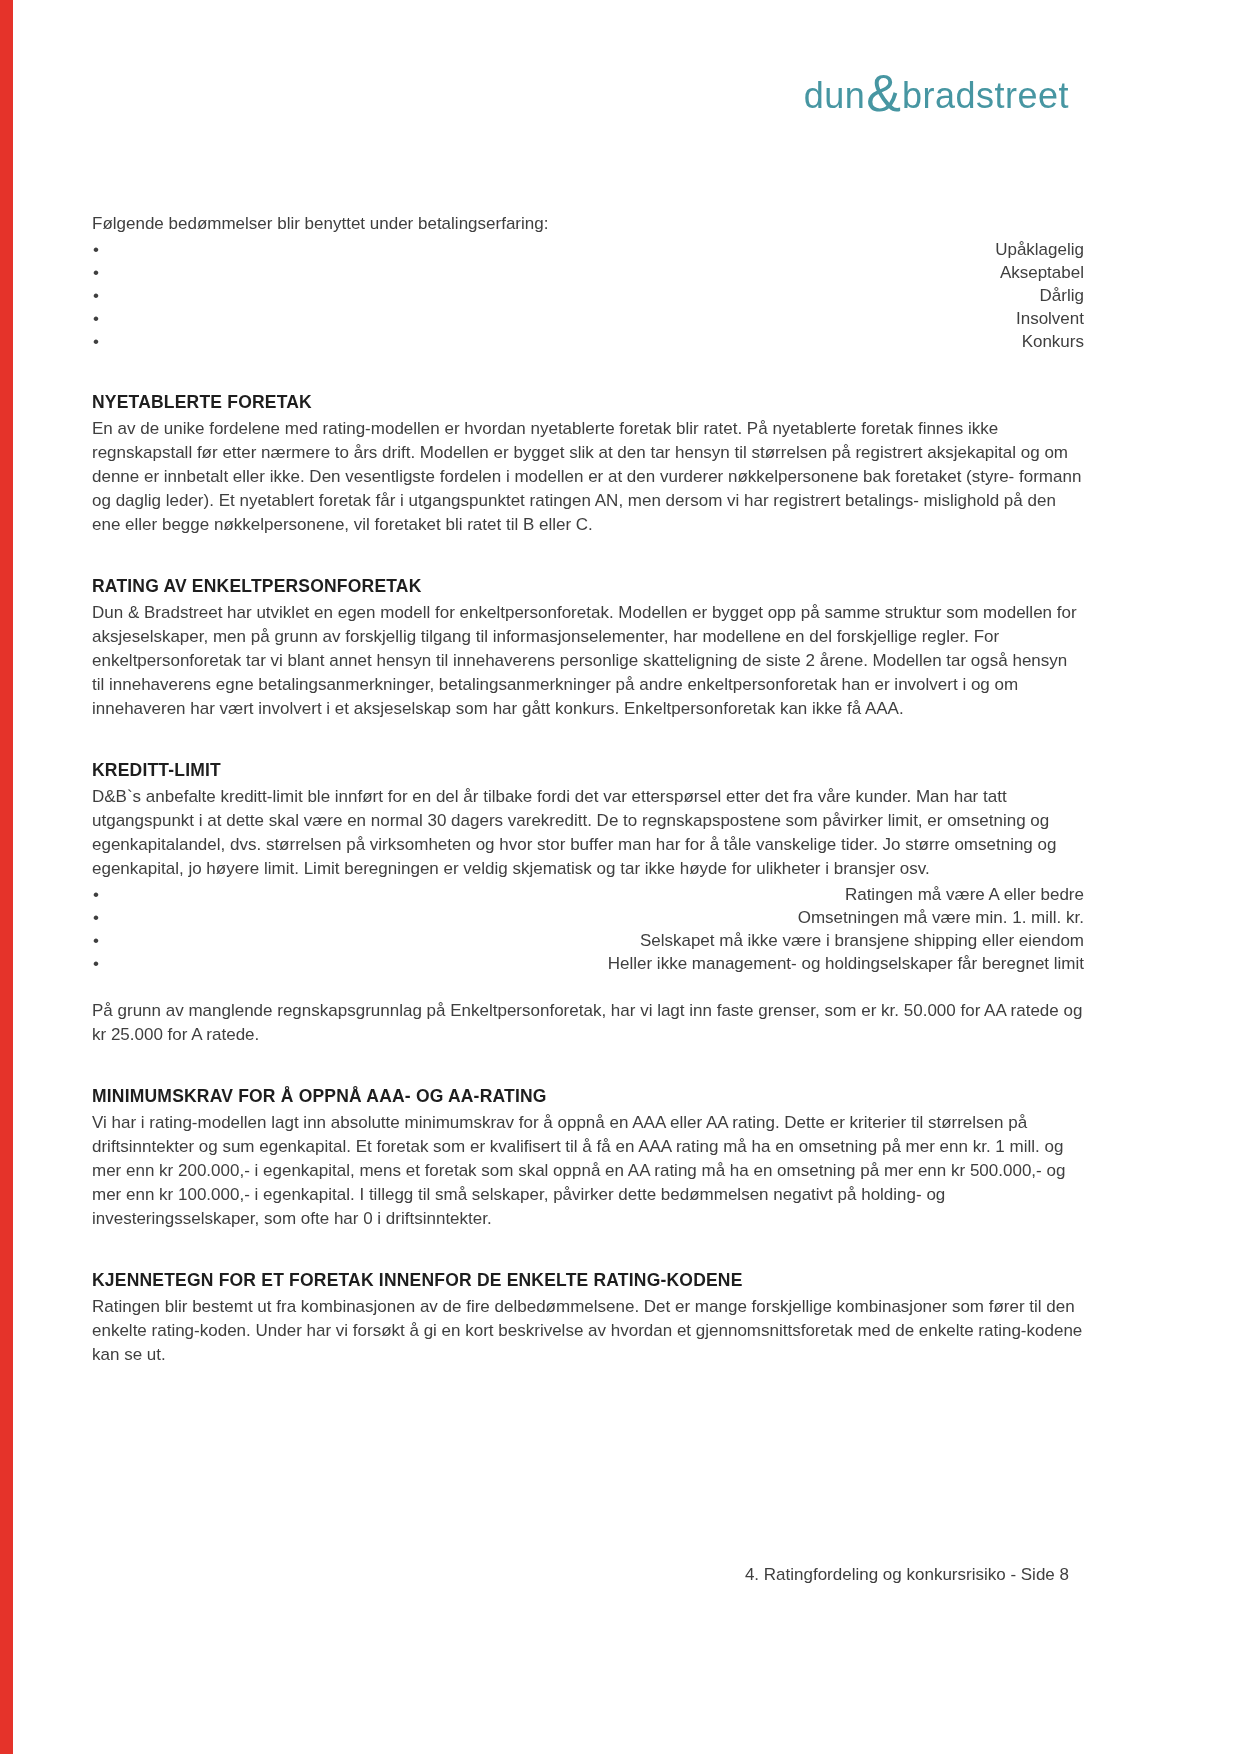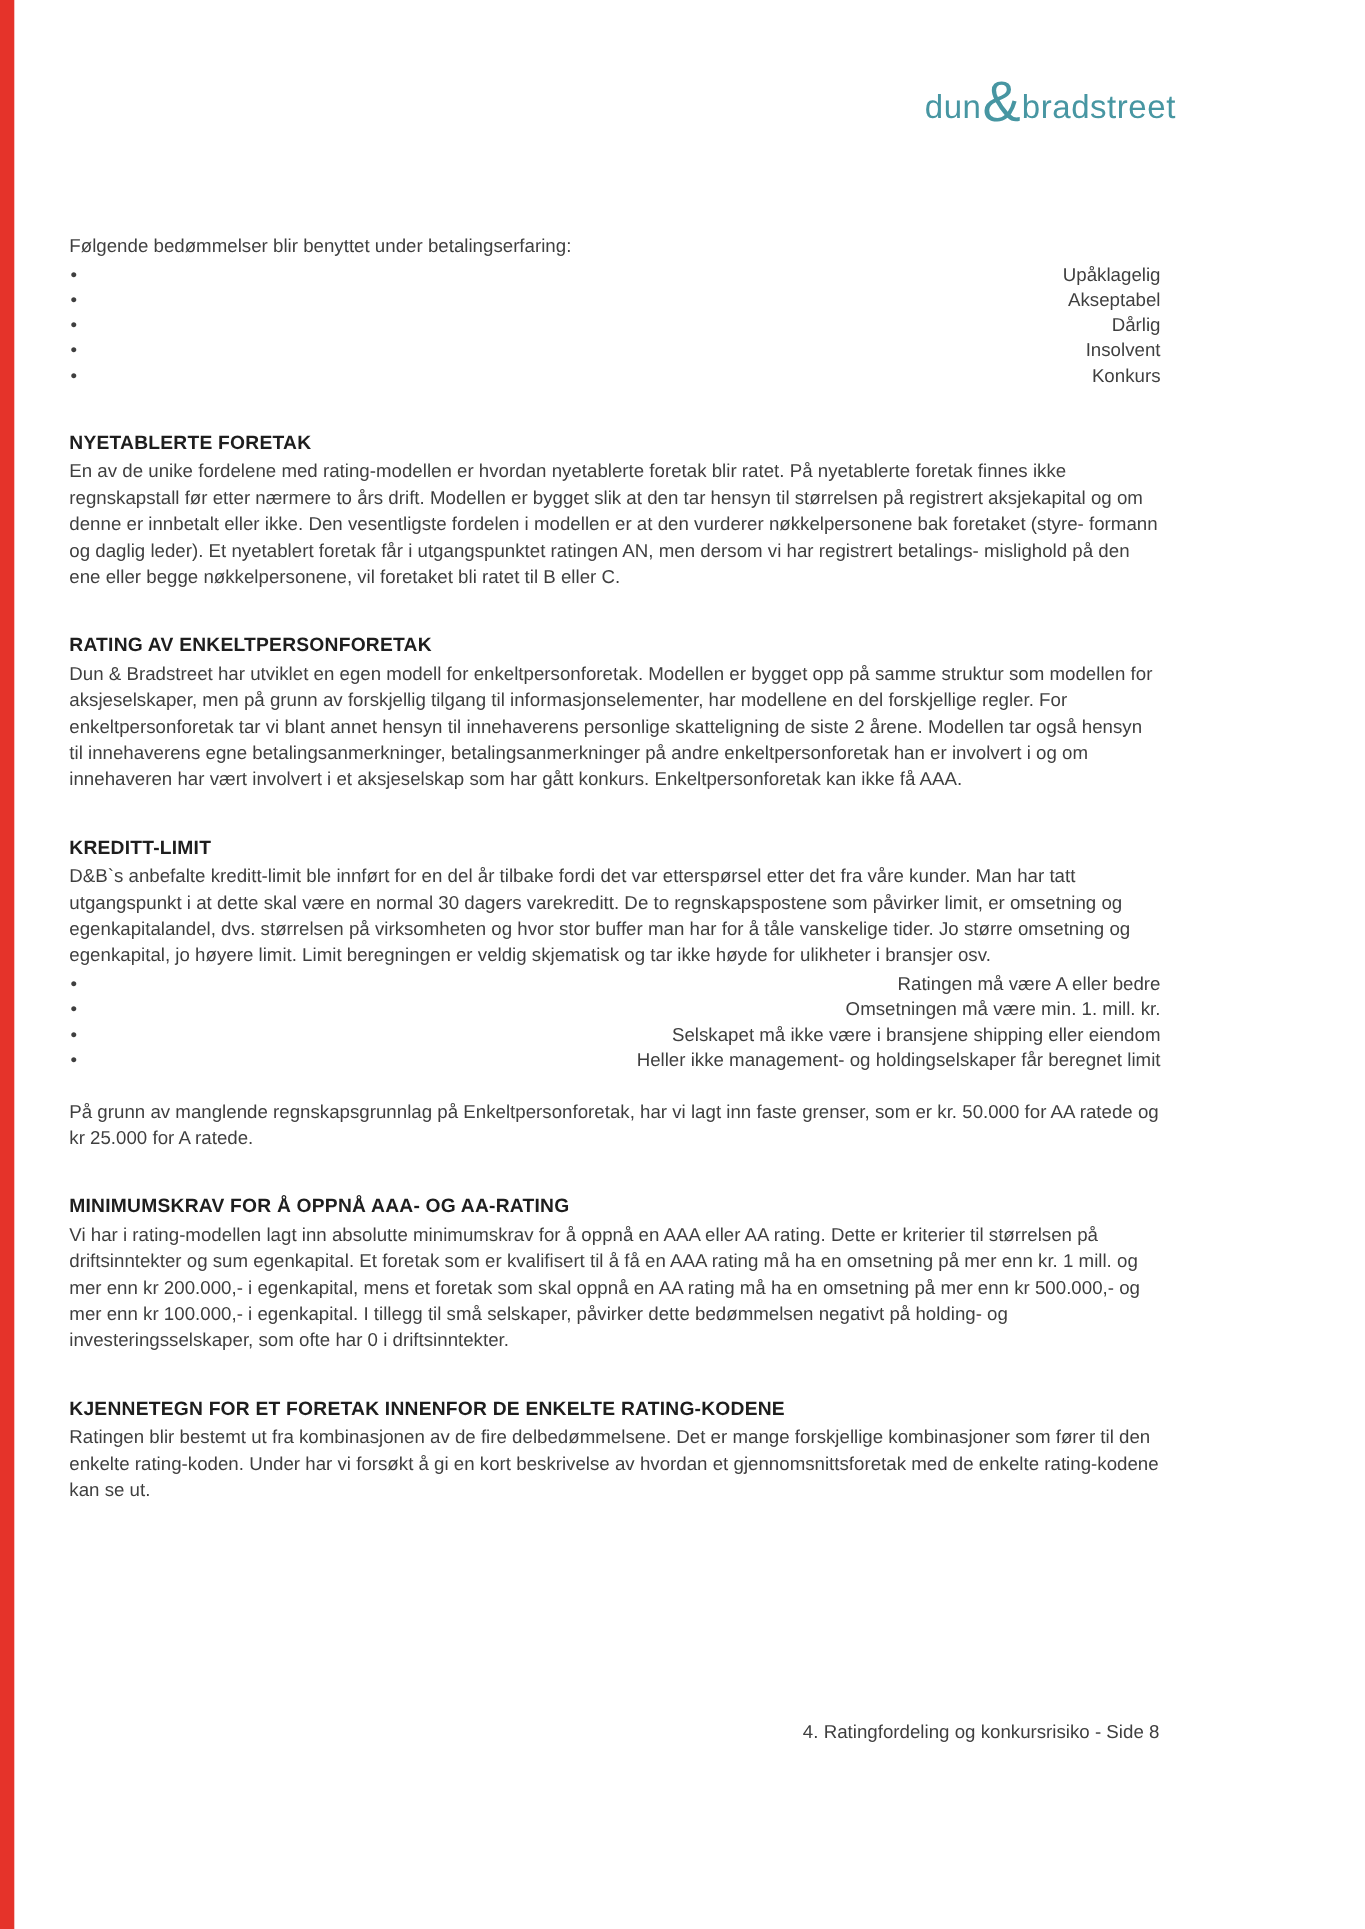--- a/index.html
+++ b/index.html
@@ -25,35 +25,35 @@
   .logo {
     position: absolute;
     top: 64px;
     right: 172px;
     display: flex;
     align-items: baseline;
     color: var(--logo-teal, #4796a2);
     font-weight: 400;
   }
   .logo-word {
-    font-size: 30px;
+    font-size: 36px;
     letter-spacing: 0.5px;
     text-align: right;
   }
   .logo-amp {
     font-size: 52px;
     line-height: 1;
     margin: 0 1px;
     position: relative;
     top: 3px;
     font-weight: 300;
   }
   .content {
     position: absolute;
-    left: 63px;
+    left: 92px;
     top: 212px;
     width: 992px;
     color: var(--body-text, #3f3f3f);
     font-size: 17px;
     line-height: 24px;
   }
   .doc-heading {
     font-size: 17.5px;
     line-height: 24px;
     font-weight: bold;
@@ -73,21 +73,21 @@
     text-align: right;
   }
   .doc-bullets li::before {
     content: "\2022";
     position: absolute;
     left: 1px;
     color: var(--body-text, #3f3f3f);
   }
   .footer {
     position: absolute;
-    right: 187px;
+    right: 172px;
     bottom: 167px;
     font-size: 17px;
     line-height: 24px;
     color: var(--body-text, #3f3f3f);
   }
 </style>
 </head>
 <body>
 
 <div class="page">

